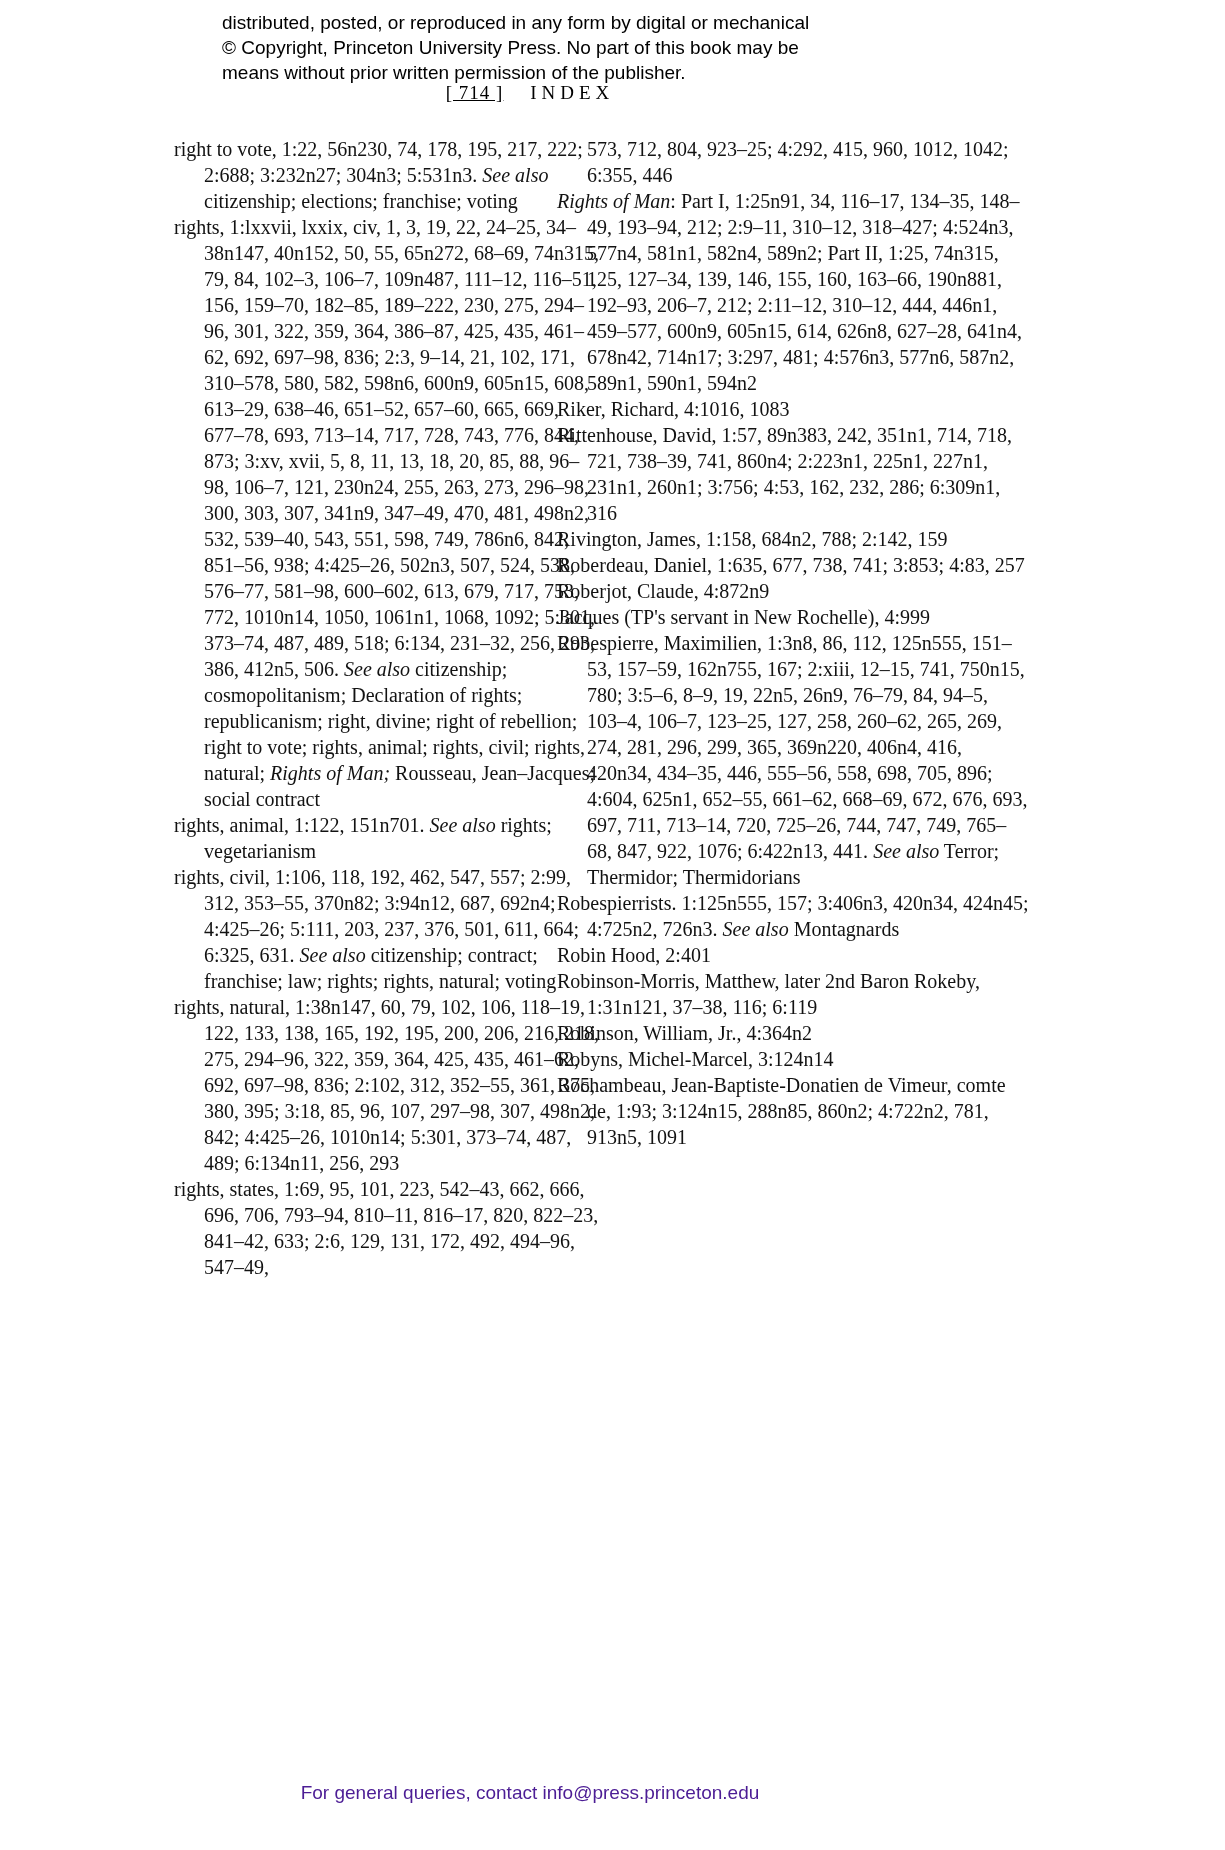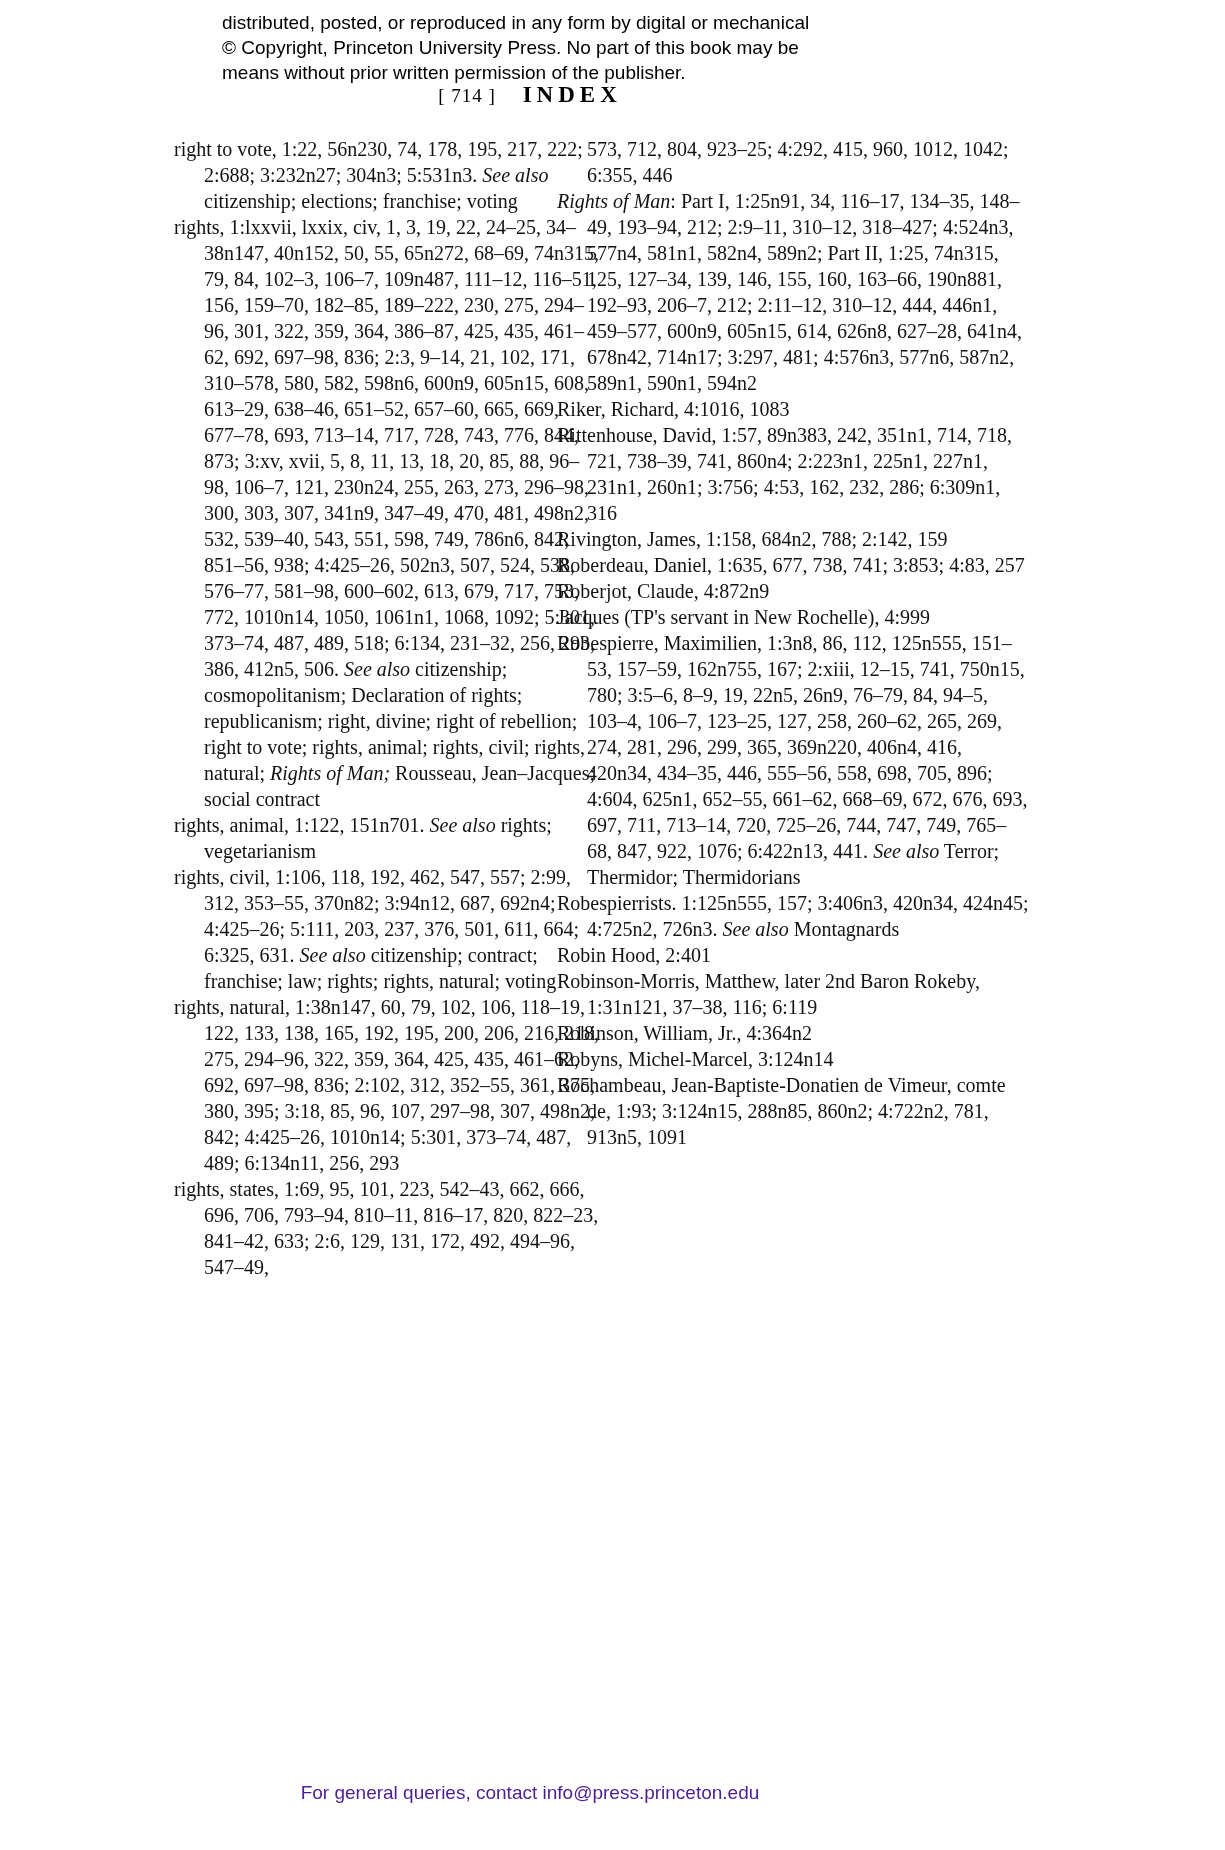--- a/index.html
+++ b/index.html
@@ -24,26 +24,25 @@
   }
   .pagehead {
     position: absolute;
     top: 82px;
     left: 0;
     width: 1060px;
     text-align: center;
     font-size: 19px;
     color: #000000;
   }
-  .pagehead .folio { letter-spacing: 1px; }
+  .pagehead .folio { letter-spacing: 1px; text-decoration: underline; }
   .pagehead .index-label {
     margin-left: 22px;
-    font-size: 23px;
+    font-size: 19px;
     letter-spacing: 5px;
-    font-weight: bold;
   }
   .col {
     position: absolute;
     top: 136px;
     font-size: 20px;
     line-height: 26px;
     text-align: left;
   }
   .col-left  { left: 165px; width: 426px; margin-left: 9px; }
   .col-right { left: 557px; width: 472px; }

